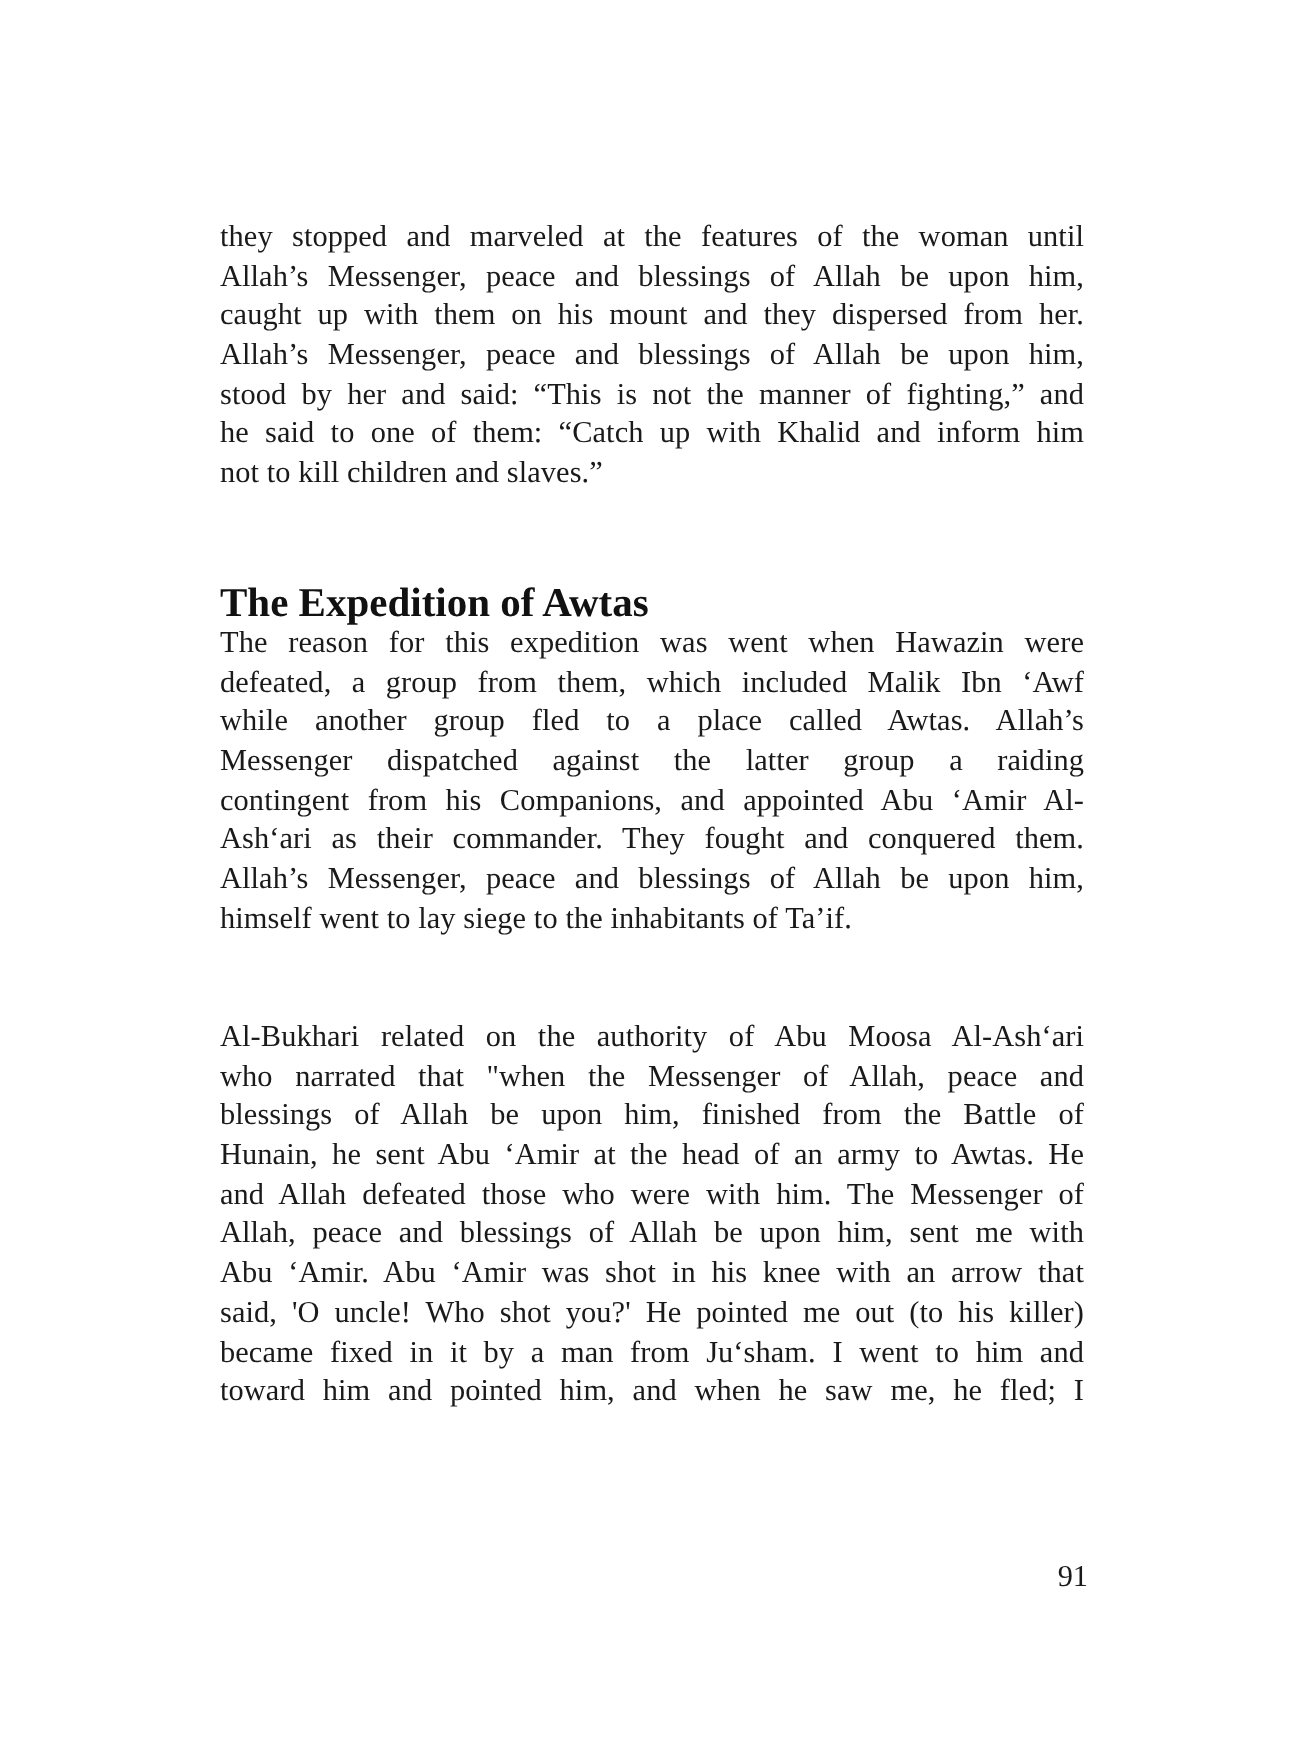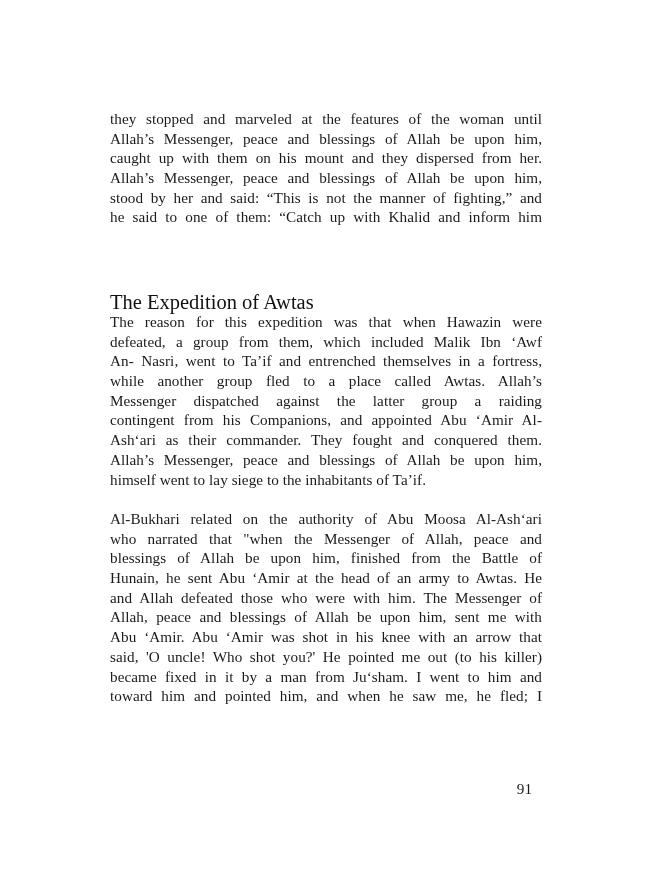--- a/index.html
+++ b/index.html
@@ -37,60 +37,60 @@
       letter-spacing: 0.05px;
     }
     .line.last {
       text-align-last: left;
     }
     .heading {
       position: absolute;
       left: 110px;
       top: 272px;
       font-family: "Liberation Serif", "DejaVu Serif", serif;
-      font-weight: normal;
+      font-weight: bold;
       font-size: 20.5px;
       line-height: 26px;
       color: #111111;
       white-space: nowrap;
     }
     #para1 { top: 109px; }
     #para2 { top: 312px; }
     #para3 { top: 509px; }
     .page-number {
       position: absolute;
-      left: 512px;
+      left: 524px;
       top: 779px;
       width: 20px;
       text-align: right;
       font-size: 15.2px;
       line-height: 19px;
       color: #1a1a1a;
     }
   </style>
 </head>
 <body>
 
 <div class="page">
 
   <div class="text-block" id="para1">
     <span class="line">they stopped and marveled at the features of the woman until</span>
     <span class="line">Allah’s Messenger, peace and blessings of Allah be upon him,</span>
     <span class="line">caught up with them on his mount and they dispersed from her.</span>
     <span class="line">Allah’s Messenger, peace and blessings of Allah be upon him,</span>
     <span class="line">stood by her and said: “This is not the manner of fighting,” and</span>
     <span class="line">he said to one of them: “Catch up with Khalid and inform him</span>
+    <span class="line last">not to kill children and slaves.”</span>
   </div>
 
   <h2 class="heading">The Expedition of Awtas</h2>
 
   <div class="text-block" id="para2">
-    <span class="line">The reason for this expedition was that when Hawazin were</span>
+    <span class="line">The reason for this expedition was went when Hawazin were</span>
     <span class="line">defeated, a group from them, which included Malik Ibn ‘Awf</span>
-    <span class="line">An- Nasri, went to Ta’if and entrenched themselves in a fortress,</span>
     <span class="line">while another group fled to a place called Awtas. Allah’s</span>
     <span class="line">Messenger dispatched against the latter group a raiding</span>
     <span class="line">contingent from his Companions, and appointed Abu ‘Amir Al-</span>
     <span class="line">Ash‘ari as their commander. They fought and conquered them.</span>
     <span class="line">Allah’s Messenger, peace and blessings of Allah be upon him,</span>
     <span class="line last">himself went to lay siege to the inhabitants of Ta’if.</span>
   </div>
 
   <div class="text-block" id="para3">
     <span class="line">Al-Bukhari related on the authority of Abu Moosa Al-Ash‘ari</span>

